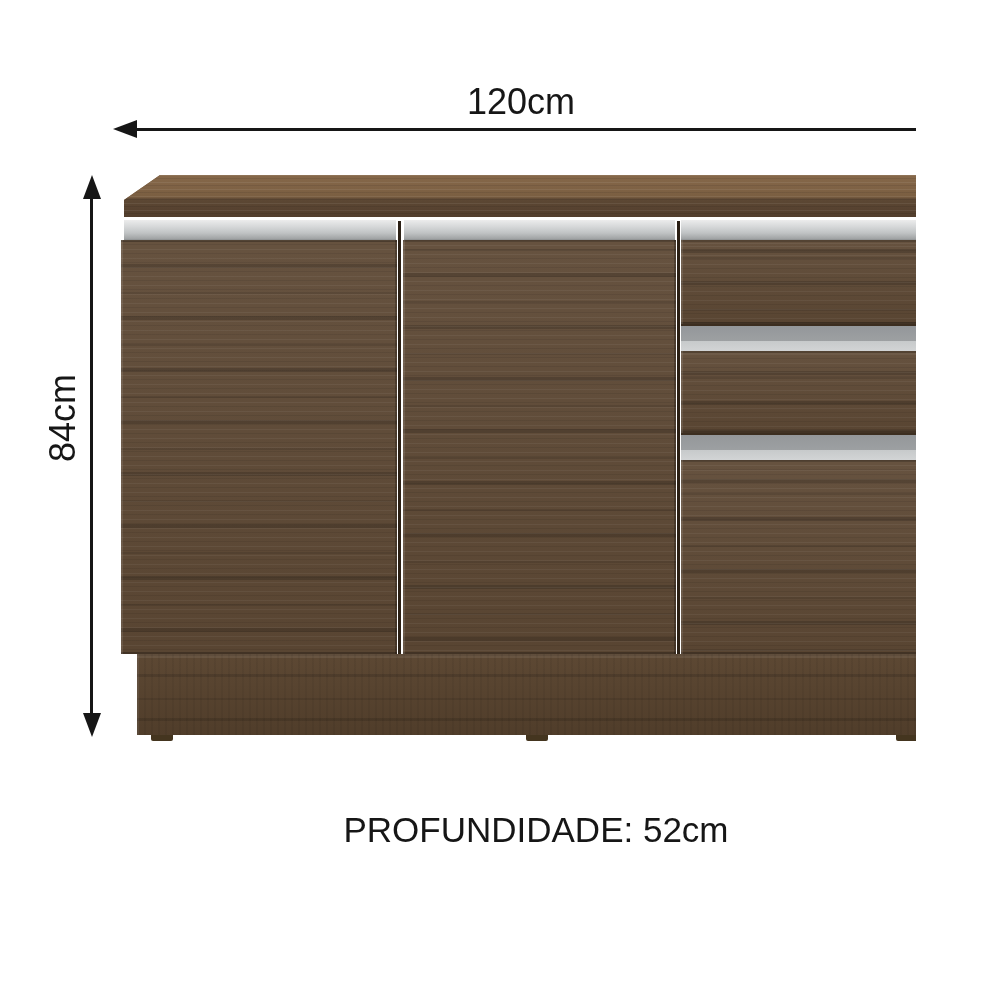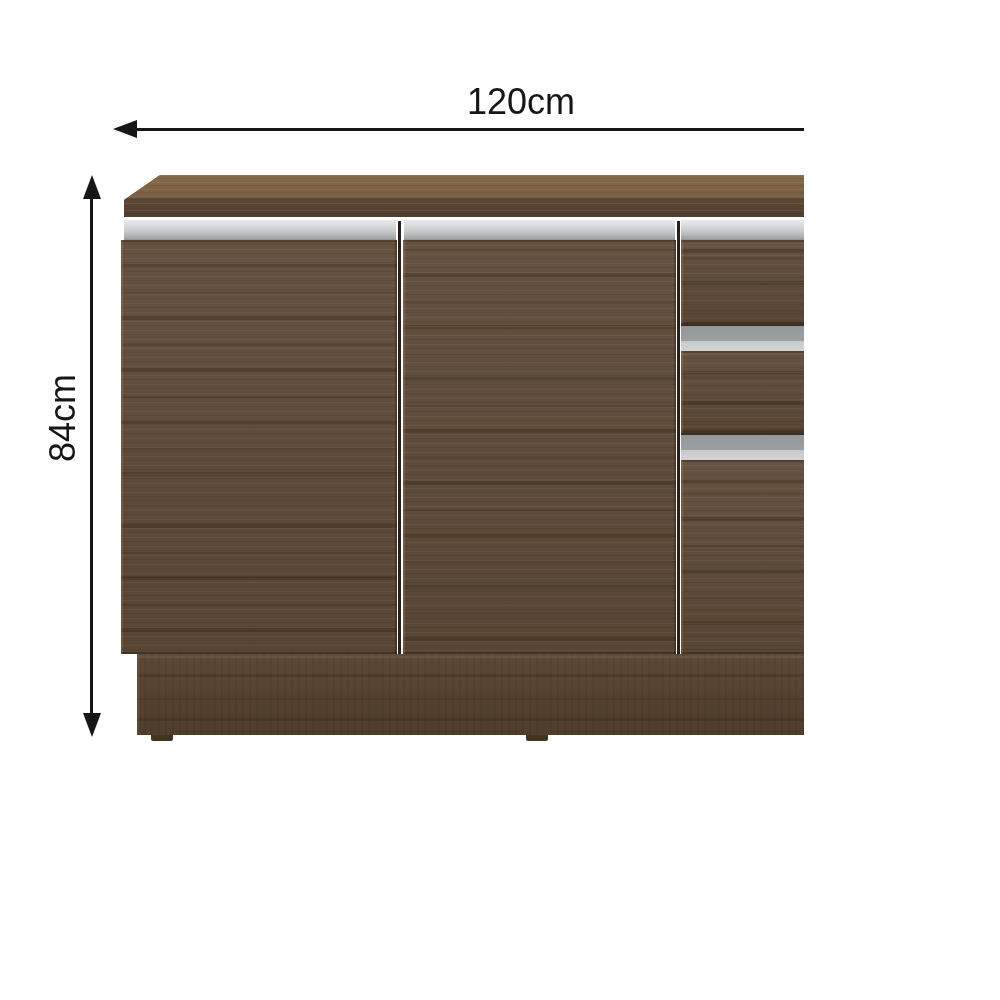--- a/index.html
+++ b/index.html
@@ -1,17 +1,17 @@
 <!DOCTYPE html>
 <html><head>
 <meta charset="utf-8">
 <style>
   html,body{margin:0;padding:0;background:#ffffff;}
   .stage{
-    position:relative;width:804px;height:1000px;background:#ffffff;overflow:hidden;
+    position:relative;width:916px;height:1000px;background:#ffffff;overflow:hidden;
     font-family:"Liberation Sans", sans-serif;color:#161616;
   }
   .abs{position:absolute;}
 
   
   .dim-label{font-size:36px;line-height:1;white-space:nowrap;color:#161616;}
   .h-line{height:3px;background:#161616;}
   .v-line{width:3px;background:#161616;}
   .ah{width:0;height:0;}
   .ah-left {border-top:9px solid transparent;border-bottom:9px solid transparent;border-right:24px solid #161616;}
@@ -87,14 +87,15 @@
 
   <div class="abs gap" style="left:397px;top:221px;width:5px;height:433px;"></div>
   <div class="abs gap" style="left:676px;top:221px;width:5px;height:433px;"></div>
 
   <div class="abs wood-base" style="left:137px;top:654px;width:798px;height:81px;"></div>
 
   <div class="abs foot" style="left:151px;top:735px;width:22px;height:6px;"></div>
   <div class="abs foot" style="left:526px;top:735px;width:22px;height:6px;"></div>
   <div class="abs foot" style="left:896px;top:735px;width:22px;height:6px;"></div>
 
+  <div class="abs dim-label" style="left:536px;top:812px;transform:translateX(-50%);font-size:35px;">PROFUNDIDADE: 52cm</div>
 
 </div>
 
 </body></html>

